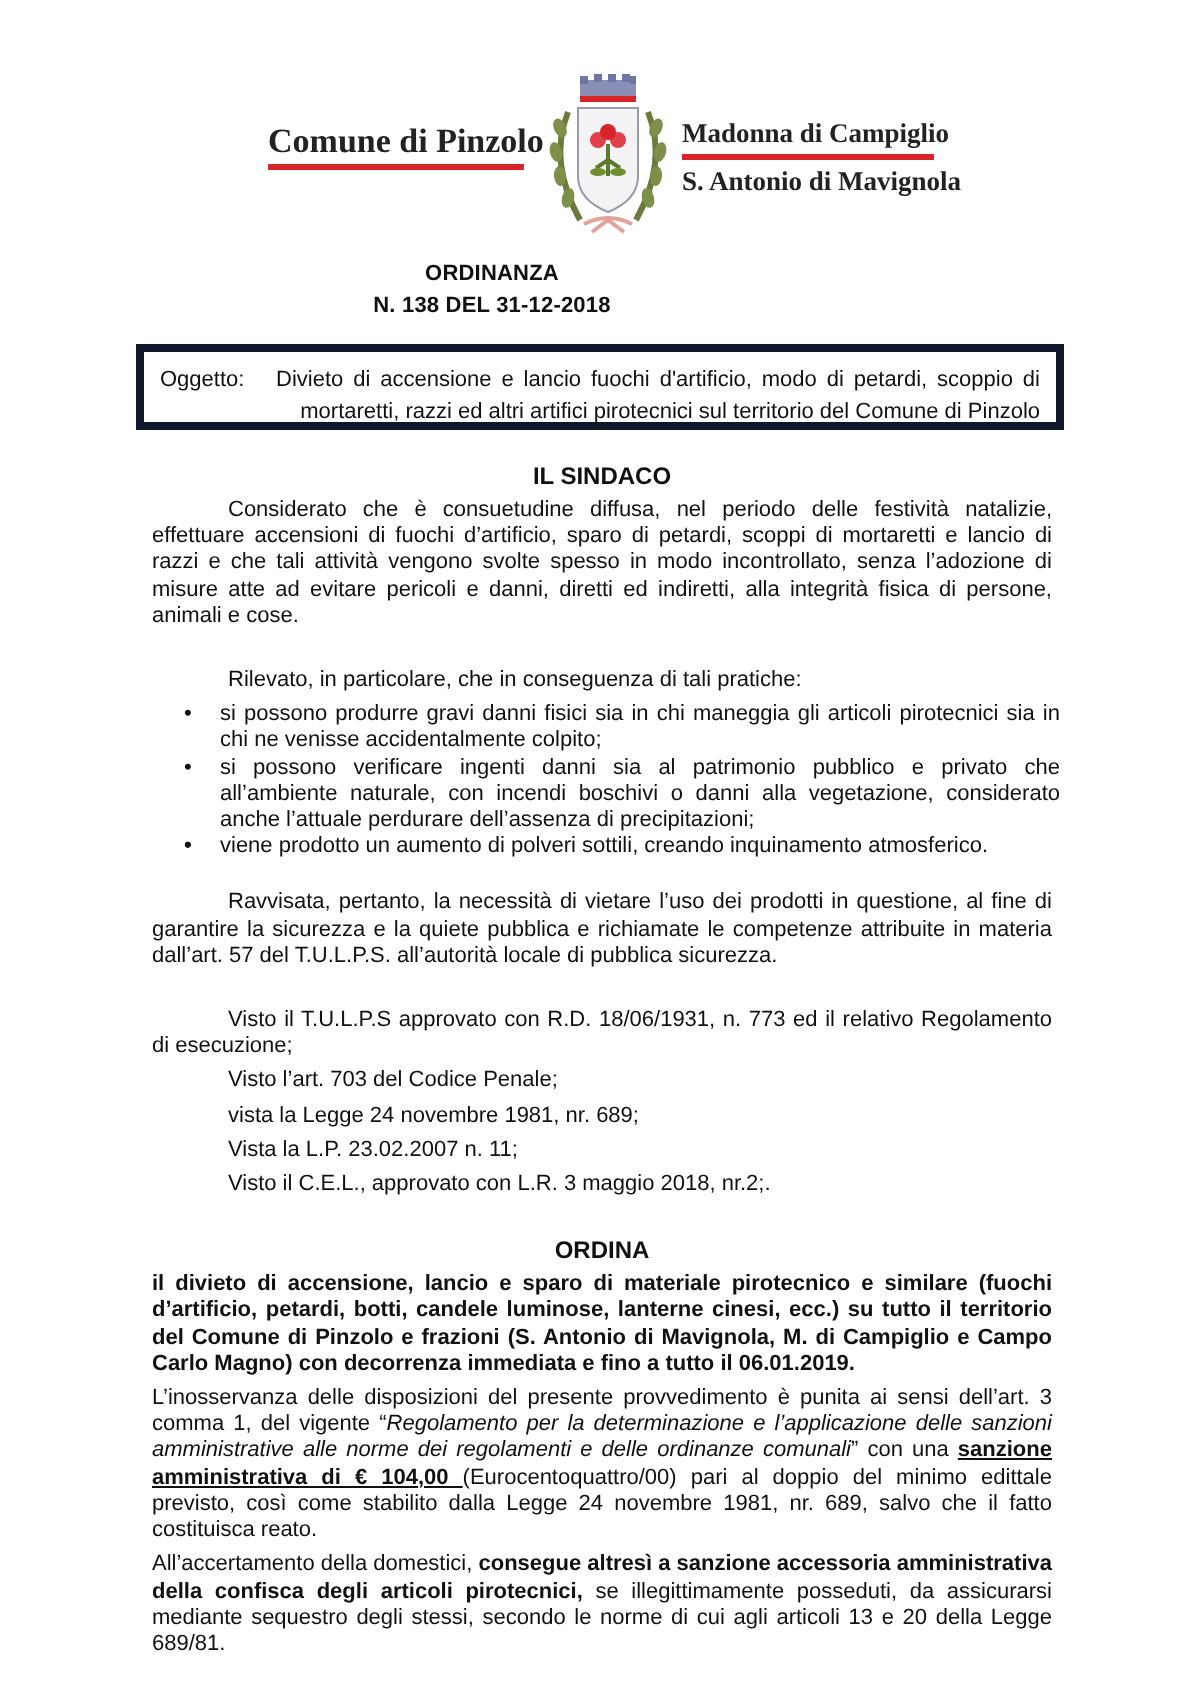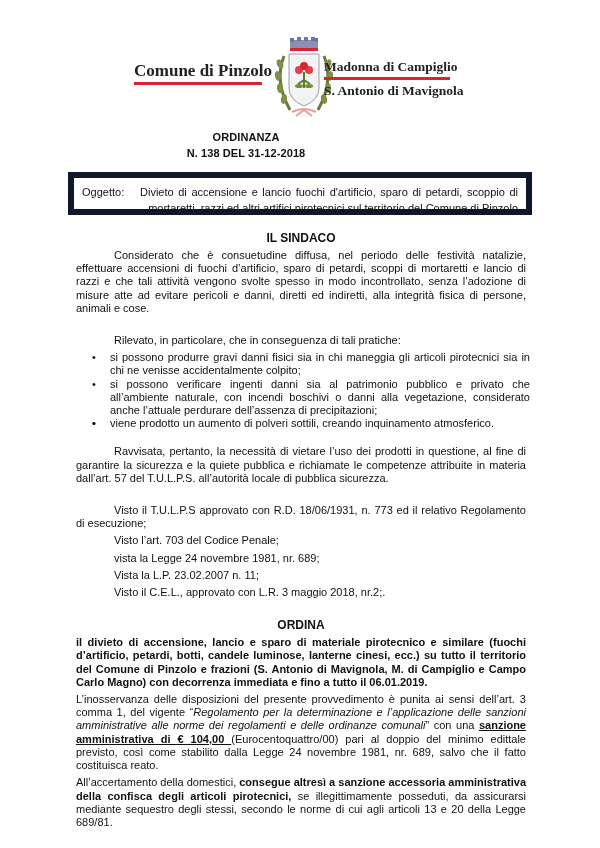--- a/index.html
+++ b/index.html
@@ -37,21 +37,21 @@
       white-space: nowrap;
     }
     .lh-left .rule, .lh-right .rule {
       height: 3px;
       background: #d9242a;
       margin-top: 1px;
     }
     .lh-left .rule { width: 128px; }
     .lh-right {
       position: absolute;
-      left: 324px; top: 29px;
+      left: 341px; top: 29px;
       width: 140px;
       font-family: "Liberation Serif", serif;
       font-size: 13.5px;
       font-weight: bold;
       color: #222;
       white-space: nowrap;
     }
     .lh-right .rule { width: 126px; margin: 2px 0 3px 0; }
     .crest {
       position: absolute;
@@ -66,21 +66,21 @@
       text-align: center;
       font-size: 11px;
       font-weight: bold;
       line-height: 16px;
       letter-spacing: 0.1px;
     }
     .subject-box {
       position: absolute;
       left: 68px; top: 172px;
       width: 464px;
-      border: 6px solid #0f172a;
+      border: 4px solid #0f172a;
       padding: 6px 6px 5px 6px;
       font-size: 11px;
       line-height: 16px;
       box-sizing: border-box;
       height: 43px;
     }
     .subject-box .lbl {
       position: absolute;
       left: 8px; top: 6px;
     }
@@ -181,21 +181,21 @@
     </div>
   </div>
 
   <div class="title-block">
     <div>ORDINANZA</div>
     <div>N. 138 DEL 31-12-2018</div>
   </div>
 
   <div class="subject-box">
     <span class="lbl">Oggetto:</span>
-    <span class="txt">Divieto di accensione e lancio fuochi d'artificio, sparo di petardi, scoppio di mortaretti, razzi ed altri artifici pirotecnici sul territorio del Comune di Pinzolo</span>
+    <span class="txt">Divieto di accensione e lancio fuochi d'artificio, modo di petardi, scoppio di mortaretti, razzi ed altri artifici pirotecnici sul territorio del Comune di Pinzolo</span>
   </div>
 
   <div class="body">
     <p class="center-h">IL SINDACO</p>
     <p class="indent">Considerato che è consuetudine diffusa, nel periodo delle festività natalizie, effettuare accensioni di fuochi d’artificio, sparo di petardi, scoppi di mortaretti e lancio di razzi e che tali attività vengono svolte spesso in modo incontrollato, senza l’adozione di misure atte ad evitare pericoli e danni, diretti ed indiretti, alla integrità fisica di persone, animali e cose.</p>
     <div class="gap"></div>
     <p class="ind-block">Rilevato, in particolare, che in conseguenza di tali pratiche:</p>
     <ul class="bullets">
       <li><span class="dot">•</span><span>si possono produrre gravi danni fisici sia in chi maneggia gli articoli pirotecnici sia in chi ne venisse accidentalmente colpito;</span></li>
       <li><span class="dot">•</span><span>si possono verificare ingenti danni sia al patrimonio pubblico e privato che all’ambiente naturale, con incendi boschivi o danni alla vegetazione, considerato anche l’attuale perdurare dell’assenza di precipitazioni;</span></li>

